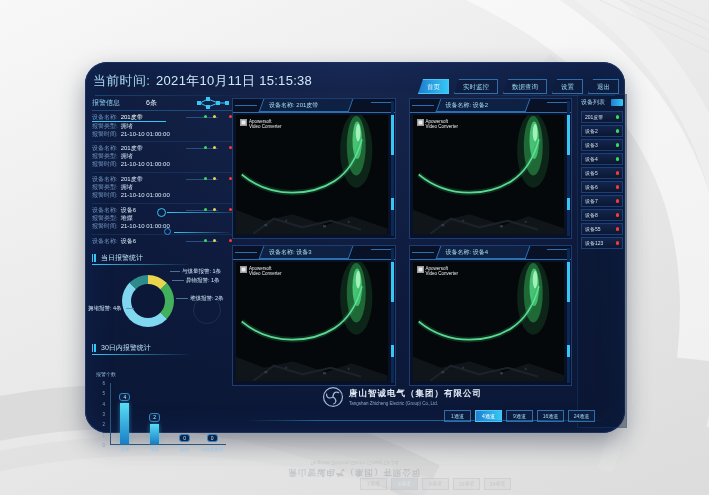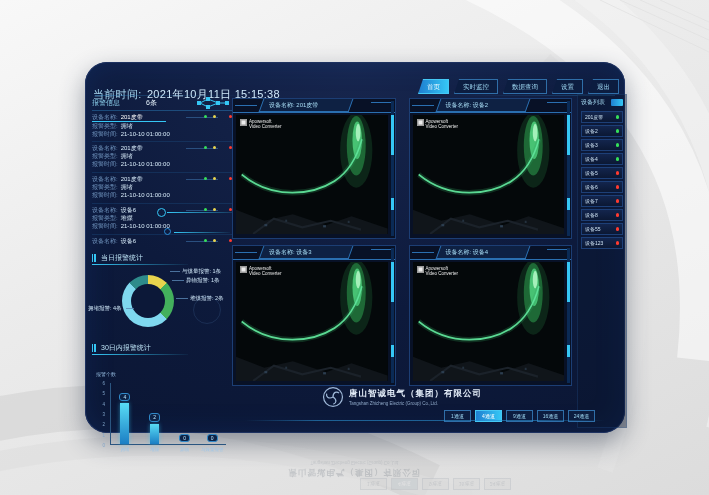--- a/index.html
+++ b/index.html
@@ -7,21 +7,21 @@
     background:linear-gradient(155deg,#f8f8f8 0%,#ececec 38%,#dcdcdc 100%);
     font-family:"Liberation Sans","DejaVu Sans",sans-serif;}
   .bg-art{position:absolute;left:0;top:0;}
 
   
   #panel{position:absolute;left:85px;top:62px;width:540px;height:371px;border-radius:22px;
     background:radial-gradient(130% 150% at 50% 0%,#17264e 0%,#0d1a3c 45%,#0a142f 100%);
     box-shadow:0 10px 24px rgba(40,50,70,.45),inset 0 0 0 1px #1d3160,inset 0 0 30px rgba(30,90,190,.18);}
 
   
-  .time{position:absolute;left:8px;top:25px;font-size:11px;color:#a8d8f0;letter-spacing:.3px;}
+  .time{position:absolute;left:8px;top:10px;font-size:13px;color:#a8d8f0;letter-spacing:.3px;}
   .time b{color:#cfe9fa;font-weight:normal;margin-left:2px;}
   .title-wrap{position:absolute;left:50%;top:5px;transform:translateX(-50%);}
   .title-frame{position:relative;padding:4px 30px;border:1px solid #2f9fe0;
     background:linear-gradient(180deg,#123463,#0b1c3e);
     clip-path:polygon(14px 0,calc(100% - 14px) 0,100% 50%,calc(100% - 14px) 100%,14px 100%,0 50%);
     font-size:12px;color:#d8f1ff;letter-spacing:3px;white-space:nowrap;text-shadow:0 0 7px #35c7f5;}
   .title-wing{position:absolute;top:11px;width:58px;height:1px;background:linear-gradient(90deg,rgba(53,199,245,0),#35c7f5);}
   .wing-l{left:-62px;transform:scaleX(-1);} .wing-r{right:-62px;}
   .nav{position:absolute;right:6px;top:17px;display:flex;gap:5px;}
   .nav-btn{height:13px;line-height:13px;padding:0 8px;font-size:6.5px;color:#9fd8f2;

